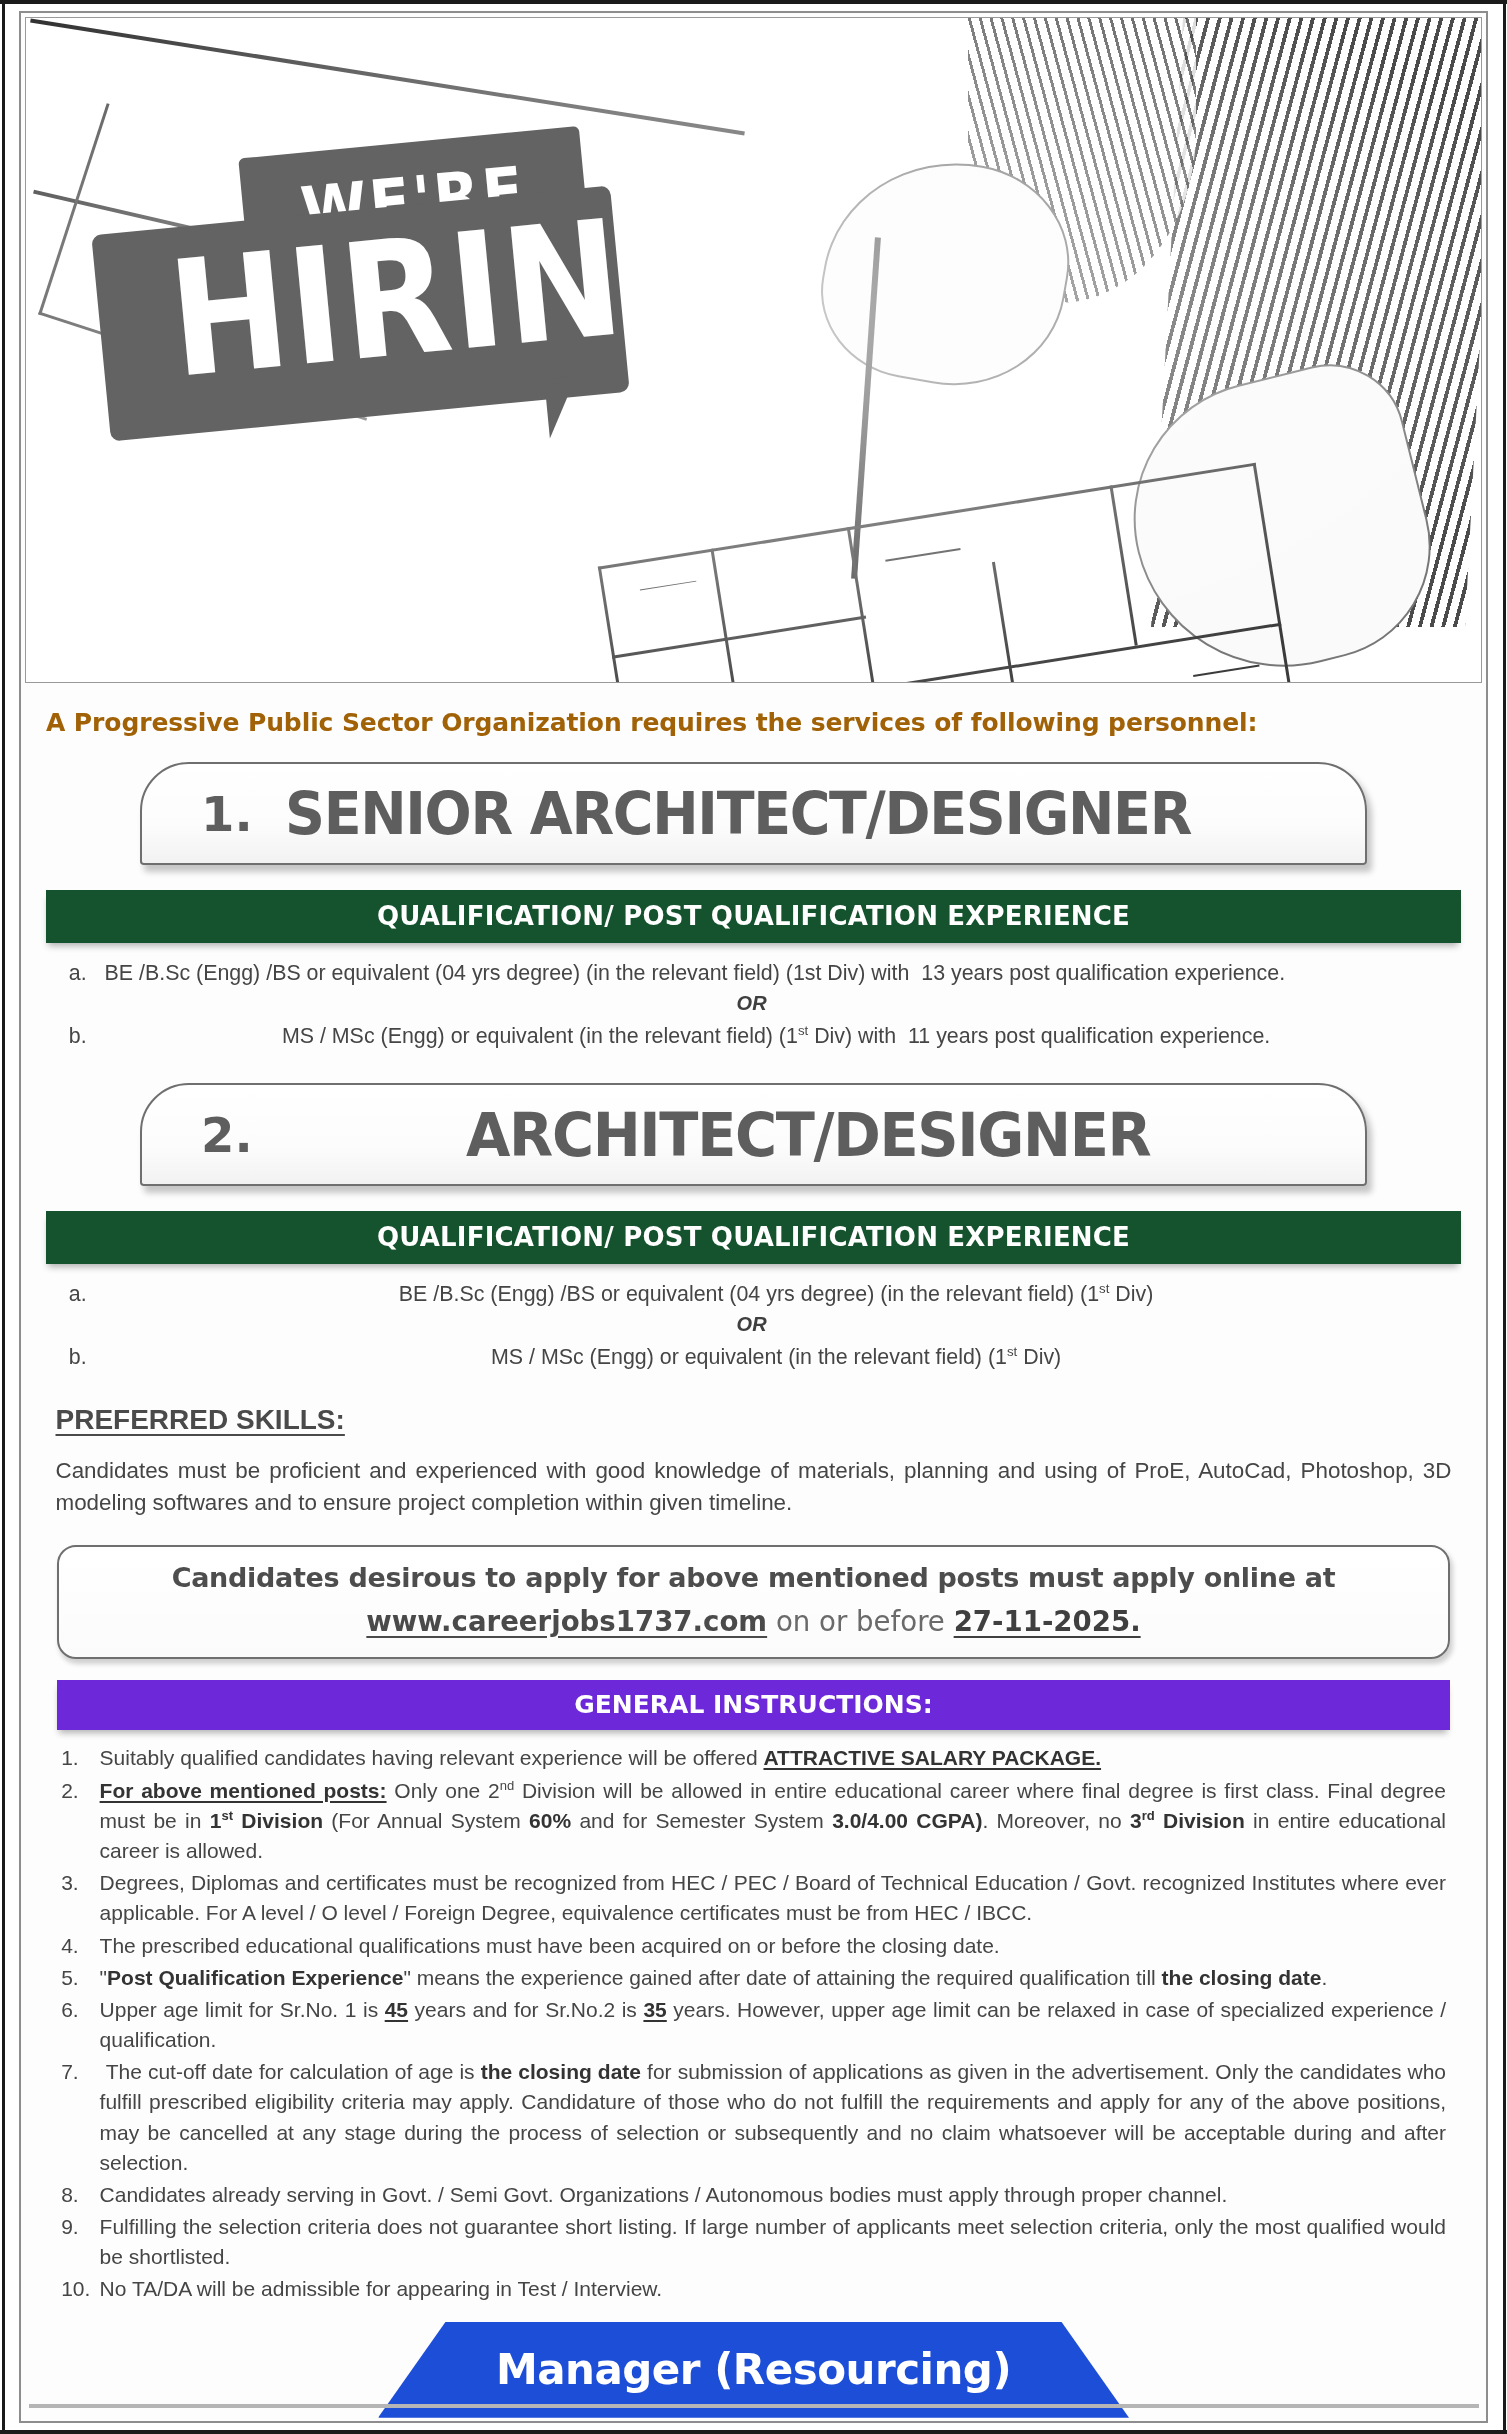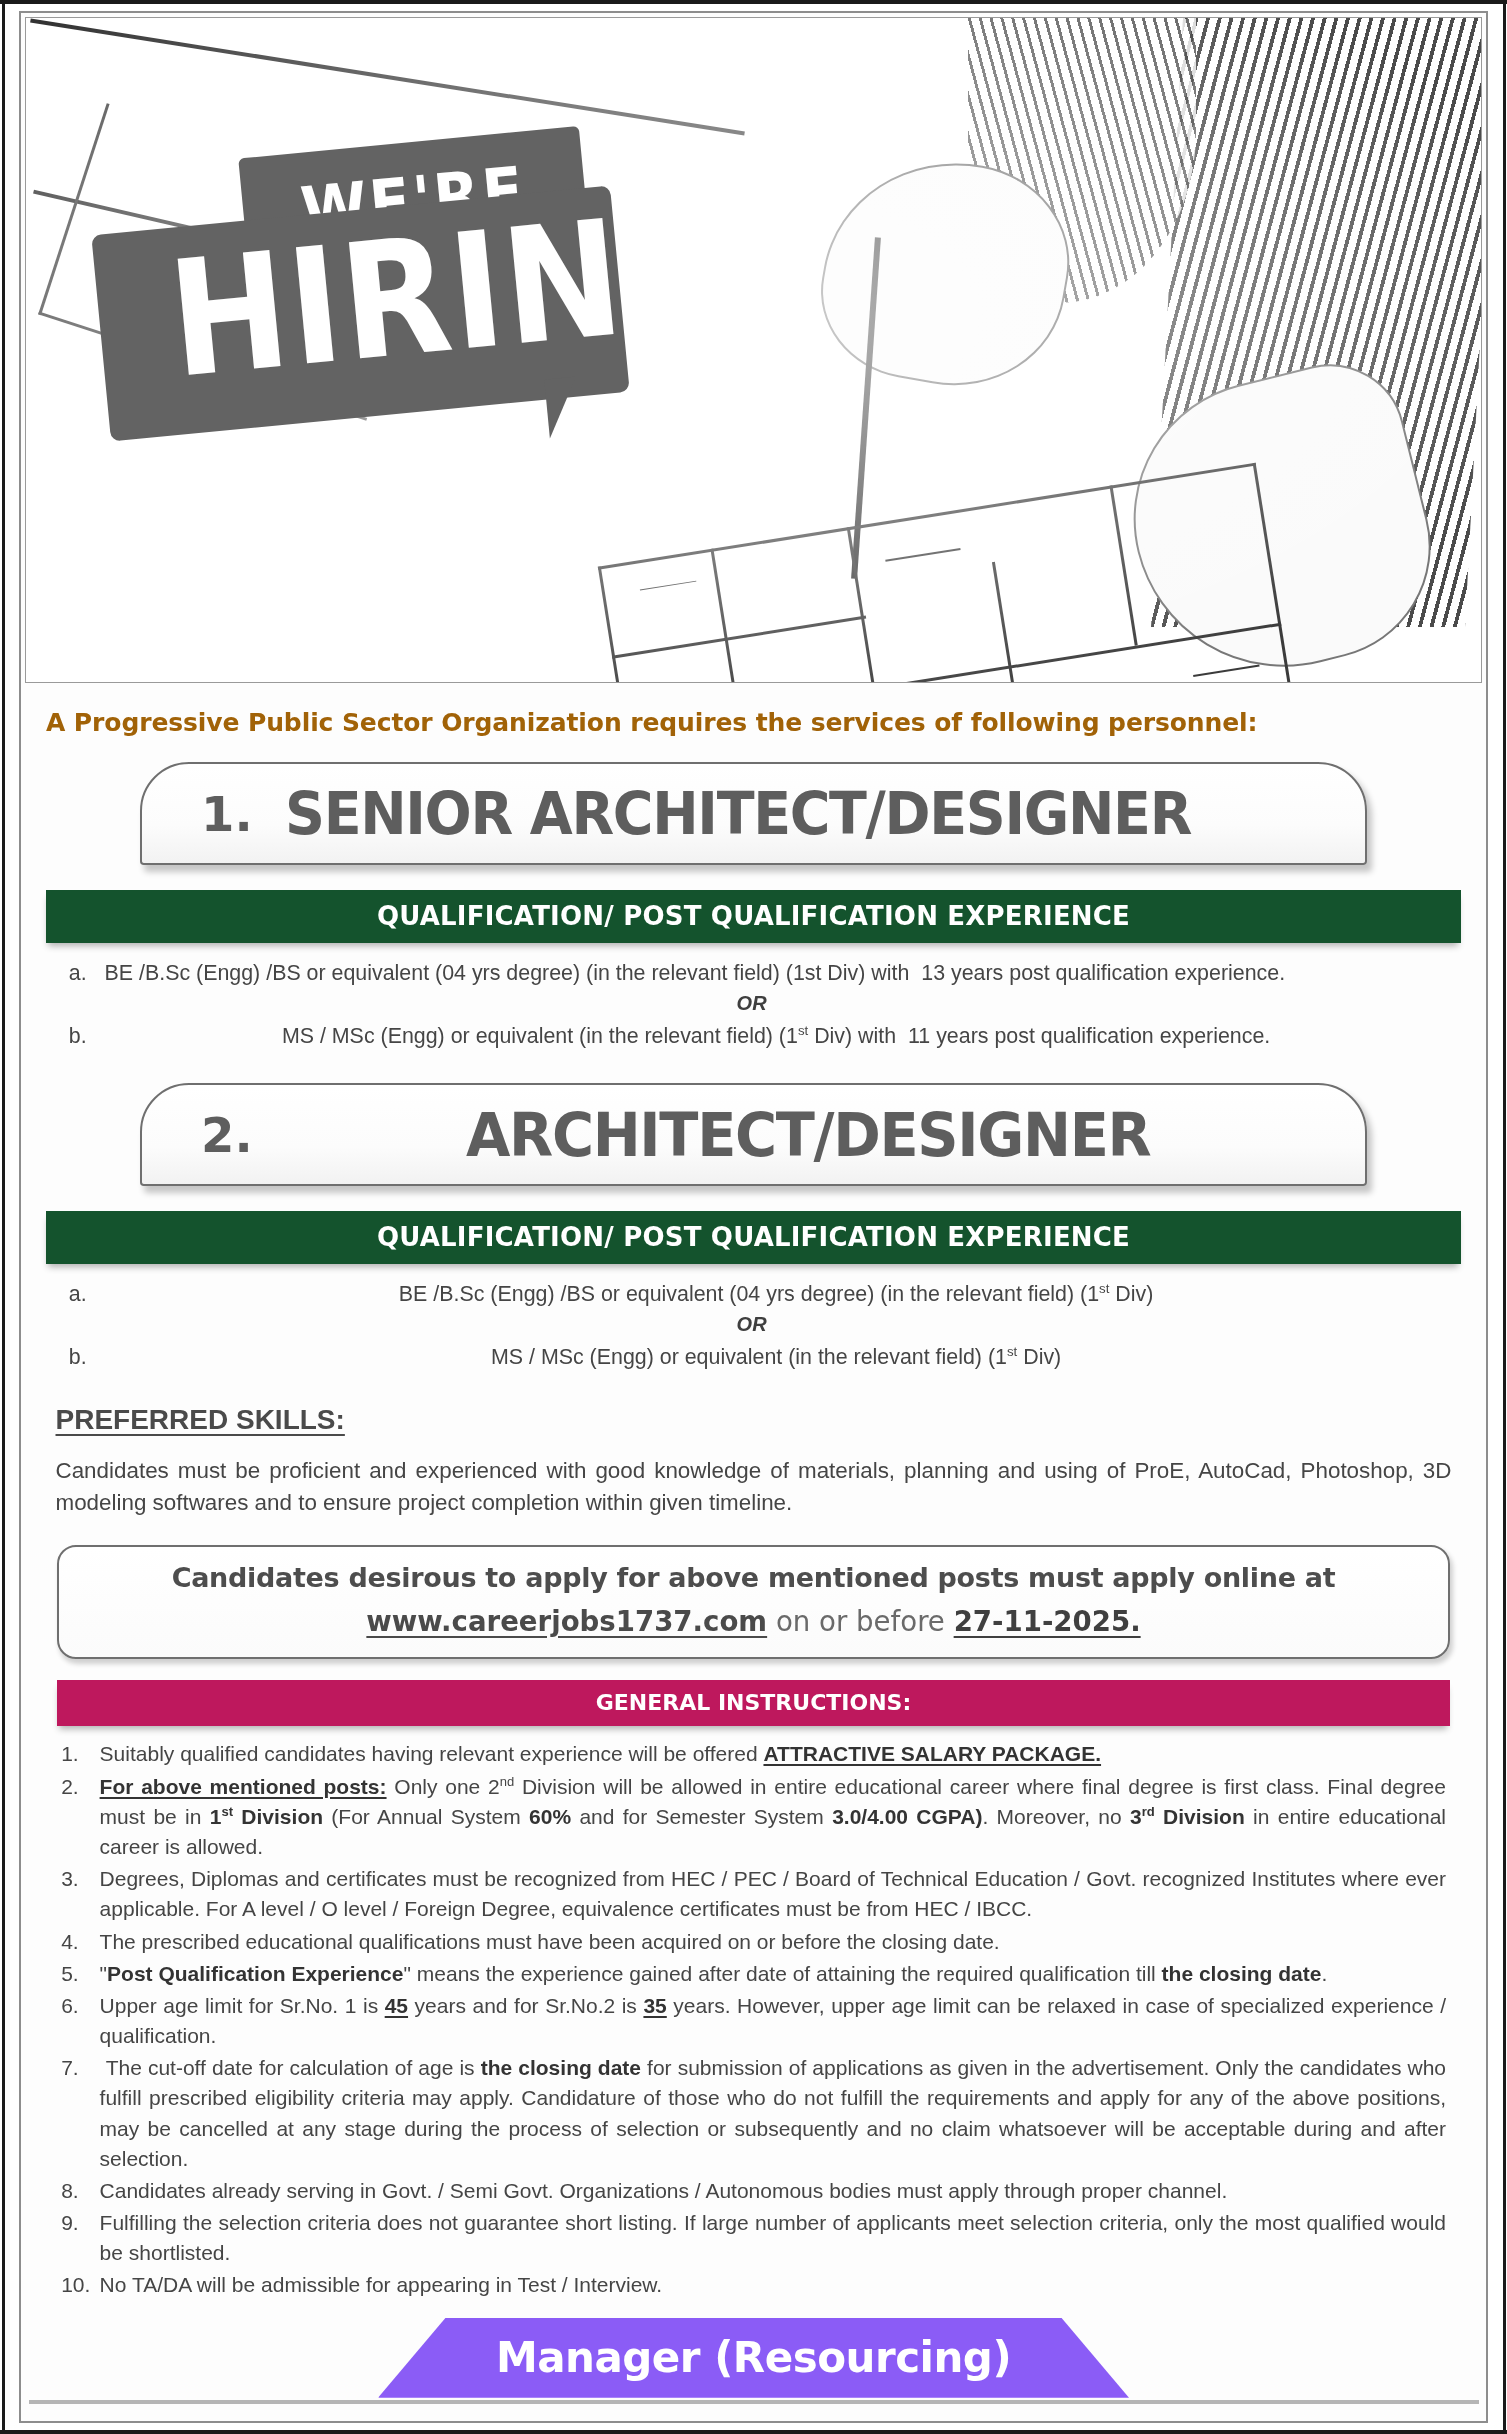--- a/index.html
+++ b/index.html
@@ -364,24 +364,24 @@
   .apply-date {
     font-weight: bold;
     text-decoration: underline;
     text-underline-offset: 4.8px;
     color: #3f3f3f;
   }
 
   
   .gi-band {
     margin: 21px 11.4px 0 11.4px;
-    background: #be185d;
+    background: #6d28d9;
     color: #ffffff;
     text-align: center;
-    font-size: 22px;
+    font-size: 25px;
     font-weight: bold;
     padding: 9.5px 0 11.4px 0;
     font-family: "DejaVu Sans", sans-serif;
     box-shadow: 0 5.7px 6.7px -1.9px rgba(0,0,0,.3);
   }
 
   
   .gi-list {
     margin: 13.3px 15px 0 7.6px;
   }
@@ -409,22 +409,22 @@
   .footer-wrap {
     position: relative;
     margin-top: 17px;
     height: 88px;
   }
   .footer-plate {
     position: absolute;
     left: 50%;
     transform: translateX(-50%);
     width: 751px;
-    height: 80px;
-    background: #8b5cf6;
+    height: 96px;
+    background: #1d4ed8;
     clip-path: polygon(9% 0%, 91% 0%, 100% 100%, 0% 100%);
     display: flex;
     align-items: center;
     justify-content: center;
   }
   .footer-plate span {
     color: #ffffff;
     font-size: 42px;
     font-weight: bold;
     font-family: "DejaVu Sans", sans-serif;

